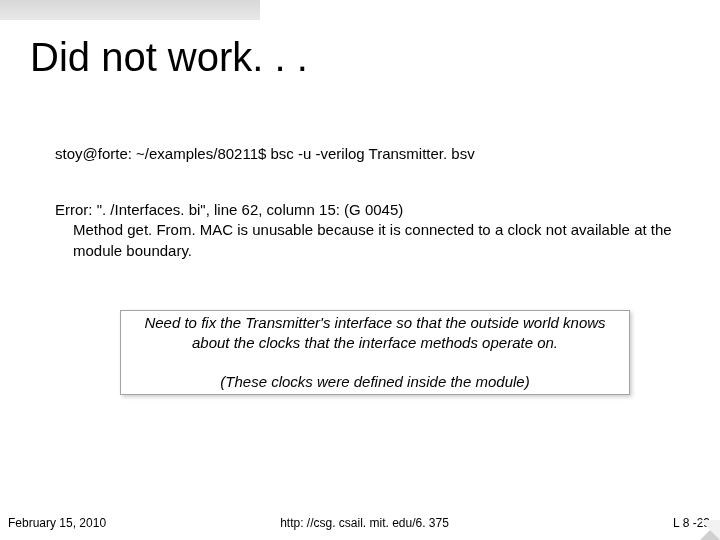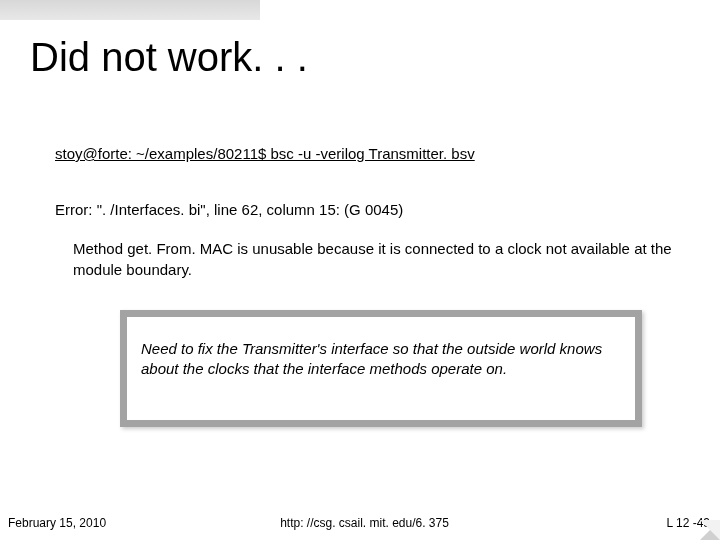--- a/index.html
+++ b/index.html
@@ -27,48 +27,47 @@
     font-size: 40px;
     color: #000;
     font-family: Verdana, Geneva, sans-serif;
   }
   .cmd-line {
     position: absolute;
     top: 145px;
     left: 55px;
     font-size: 15px;
     color: #000;
-    text-decoration: underline;
   }
   .error-block {
     position: absolute;
     top: 200px;
     left: 55px;
     right: 35px;
     font-size: 15px;
     color: #000;
     line-height: 1.35;
   }
   .error-block .indent {
     padding-left: 18px;
     display: block;
-    margin-top: 19px;
   }
   .note-box {
     position: absolute;
     left: 120px;
     top: 310px;
     width: 480px;
-    border: 7px solid #a3a3a3;
-    padding: 22px 14px;
+    border: 1px solid #a3a3a3;
+    padding: 2px 14px;
     font-size: 15px;
     font-style: italic;
     color: #000;
     line-height: 1.35;
     box-shadow: 2px 2px 4px rgba(0,0,0,0.2);
+    text-align: center;
   }
   .note-box .gap {
     height: 18px;
   }
   .footer {
     position: absolute;
     bottom: 10px;
     left: 0;
     width: 720px;
     font-size: 12px;
@@ -122,21 +121,22 @@
 <div class="cmd-line">stoy@forte: ~/examples/80211$ bsc -u -verilog Transmitter. bsv</div>
 
 <div class="error-block">
   <div>Error: ". /Interfaces. bi", line 62, column 15: (G 0045)</div>
   <span class="indent">Method get. From. MAC is unusable because it is connected to a clock not available at the module boundary.</span>
 </div>
 
 <div class="note-box">
   <div>Need to fix the Transmitter's interface so that the outside world knows about the clocks that the interface methods operate on.</div>
   <div class="gap"></div>
+  <div>(These clocks were defined inside the module)</div>
 </div>
 
 <div class="footer">
   <div class="footer-date">February 15, 2010</div>
   <div class="footer-url">http: //csg. csail. mit. edu/6. 375</div>
-  <div class="footer-page">L 12 -49</div>
+  <div class="footer-page">L 8 -29</div>
 </div>
 
 <div class="corner-fold"></div>
 
 </body></html>

